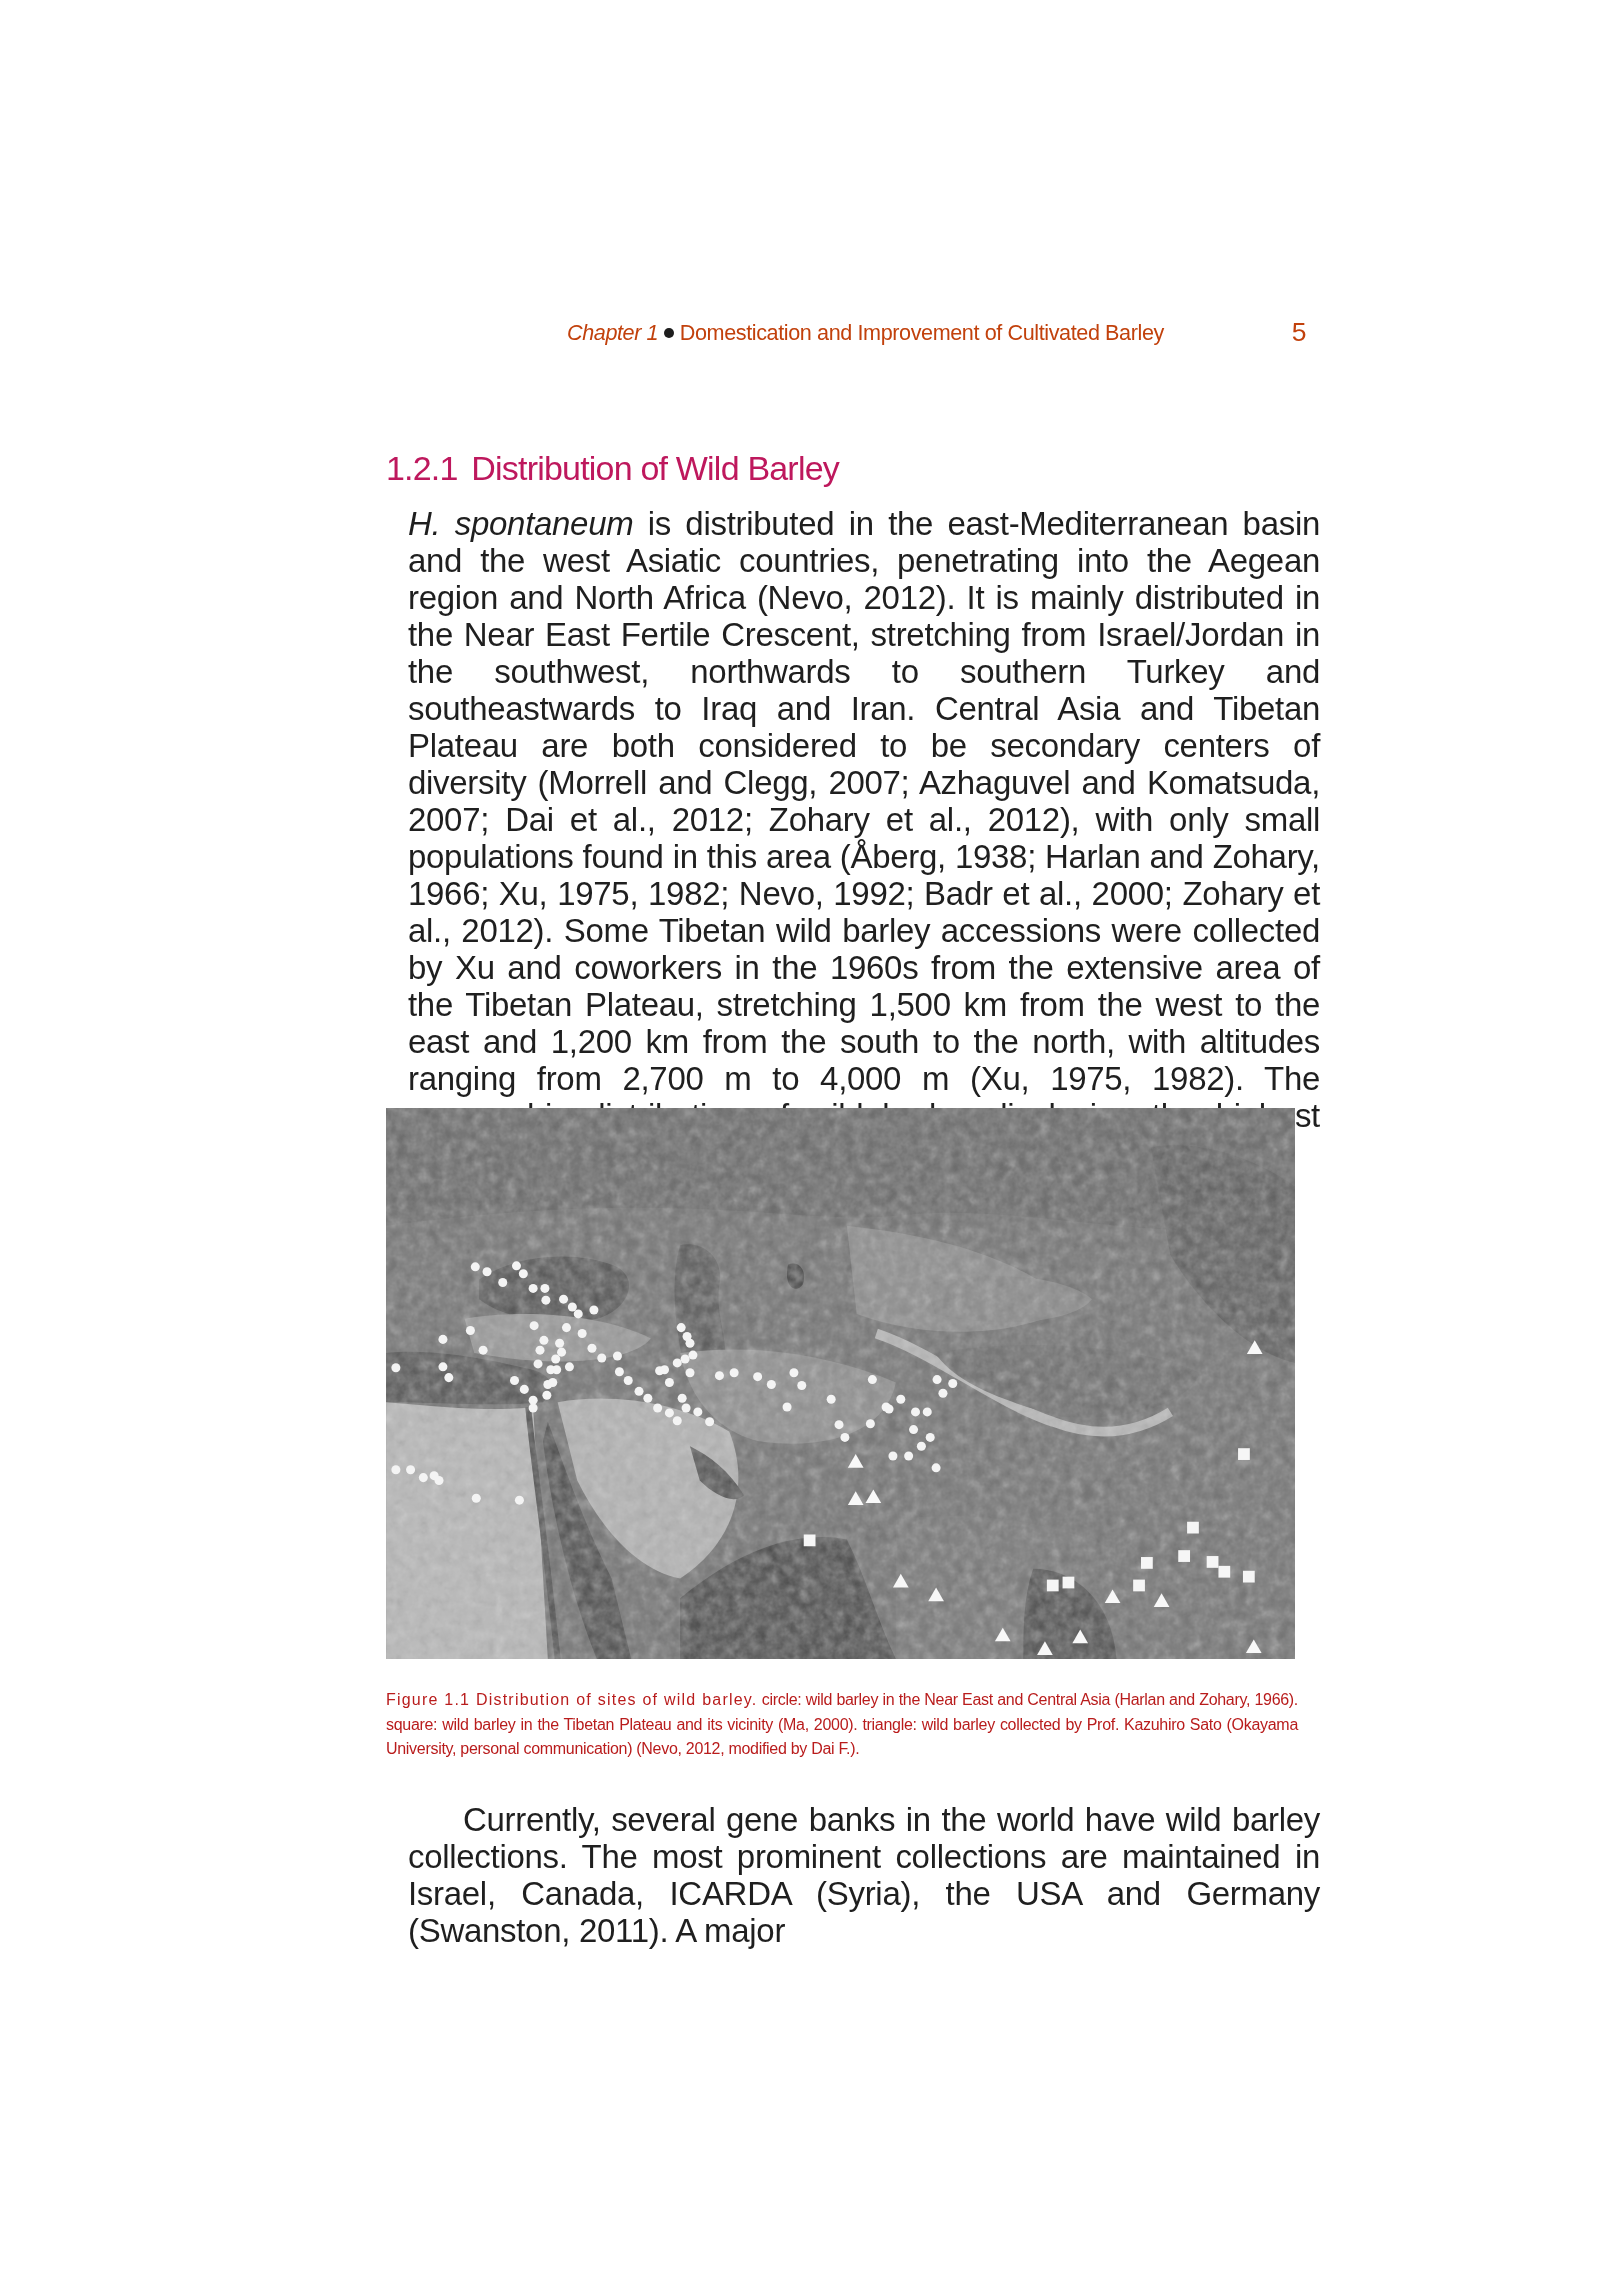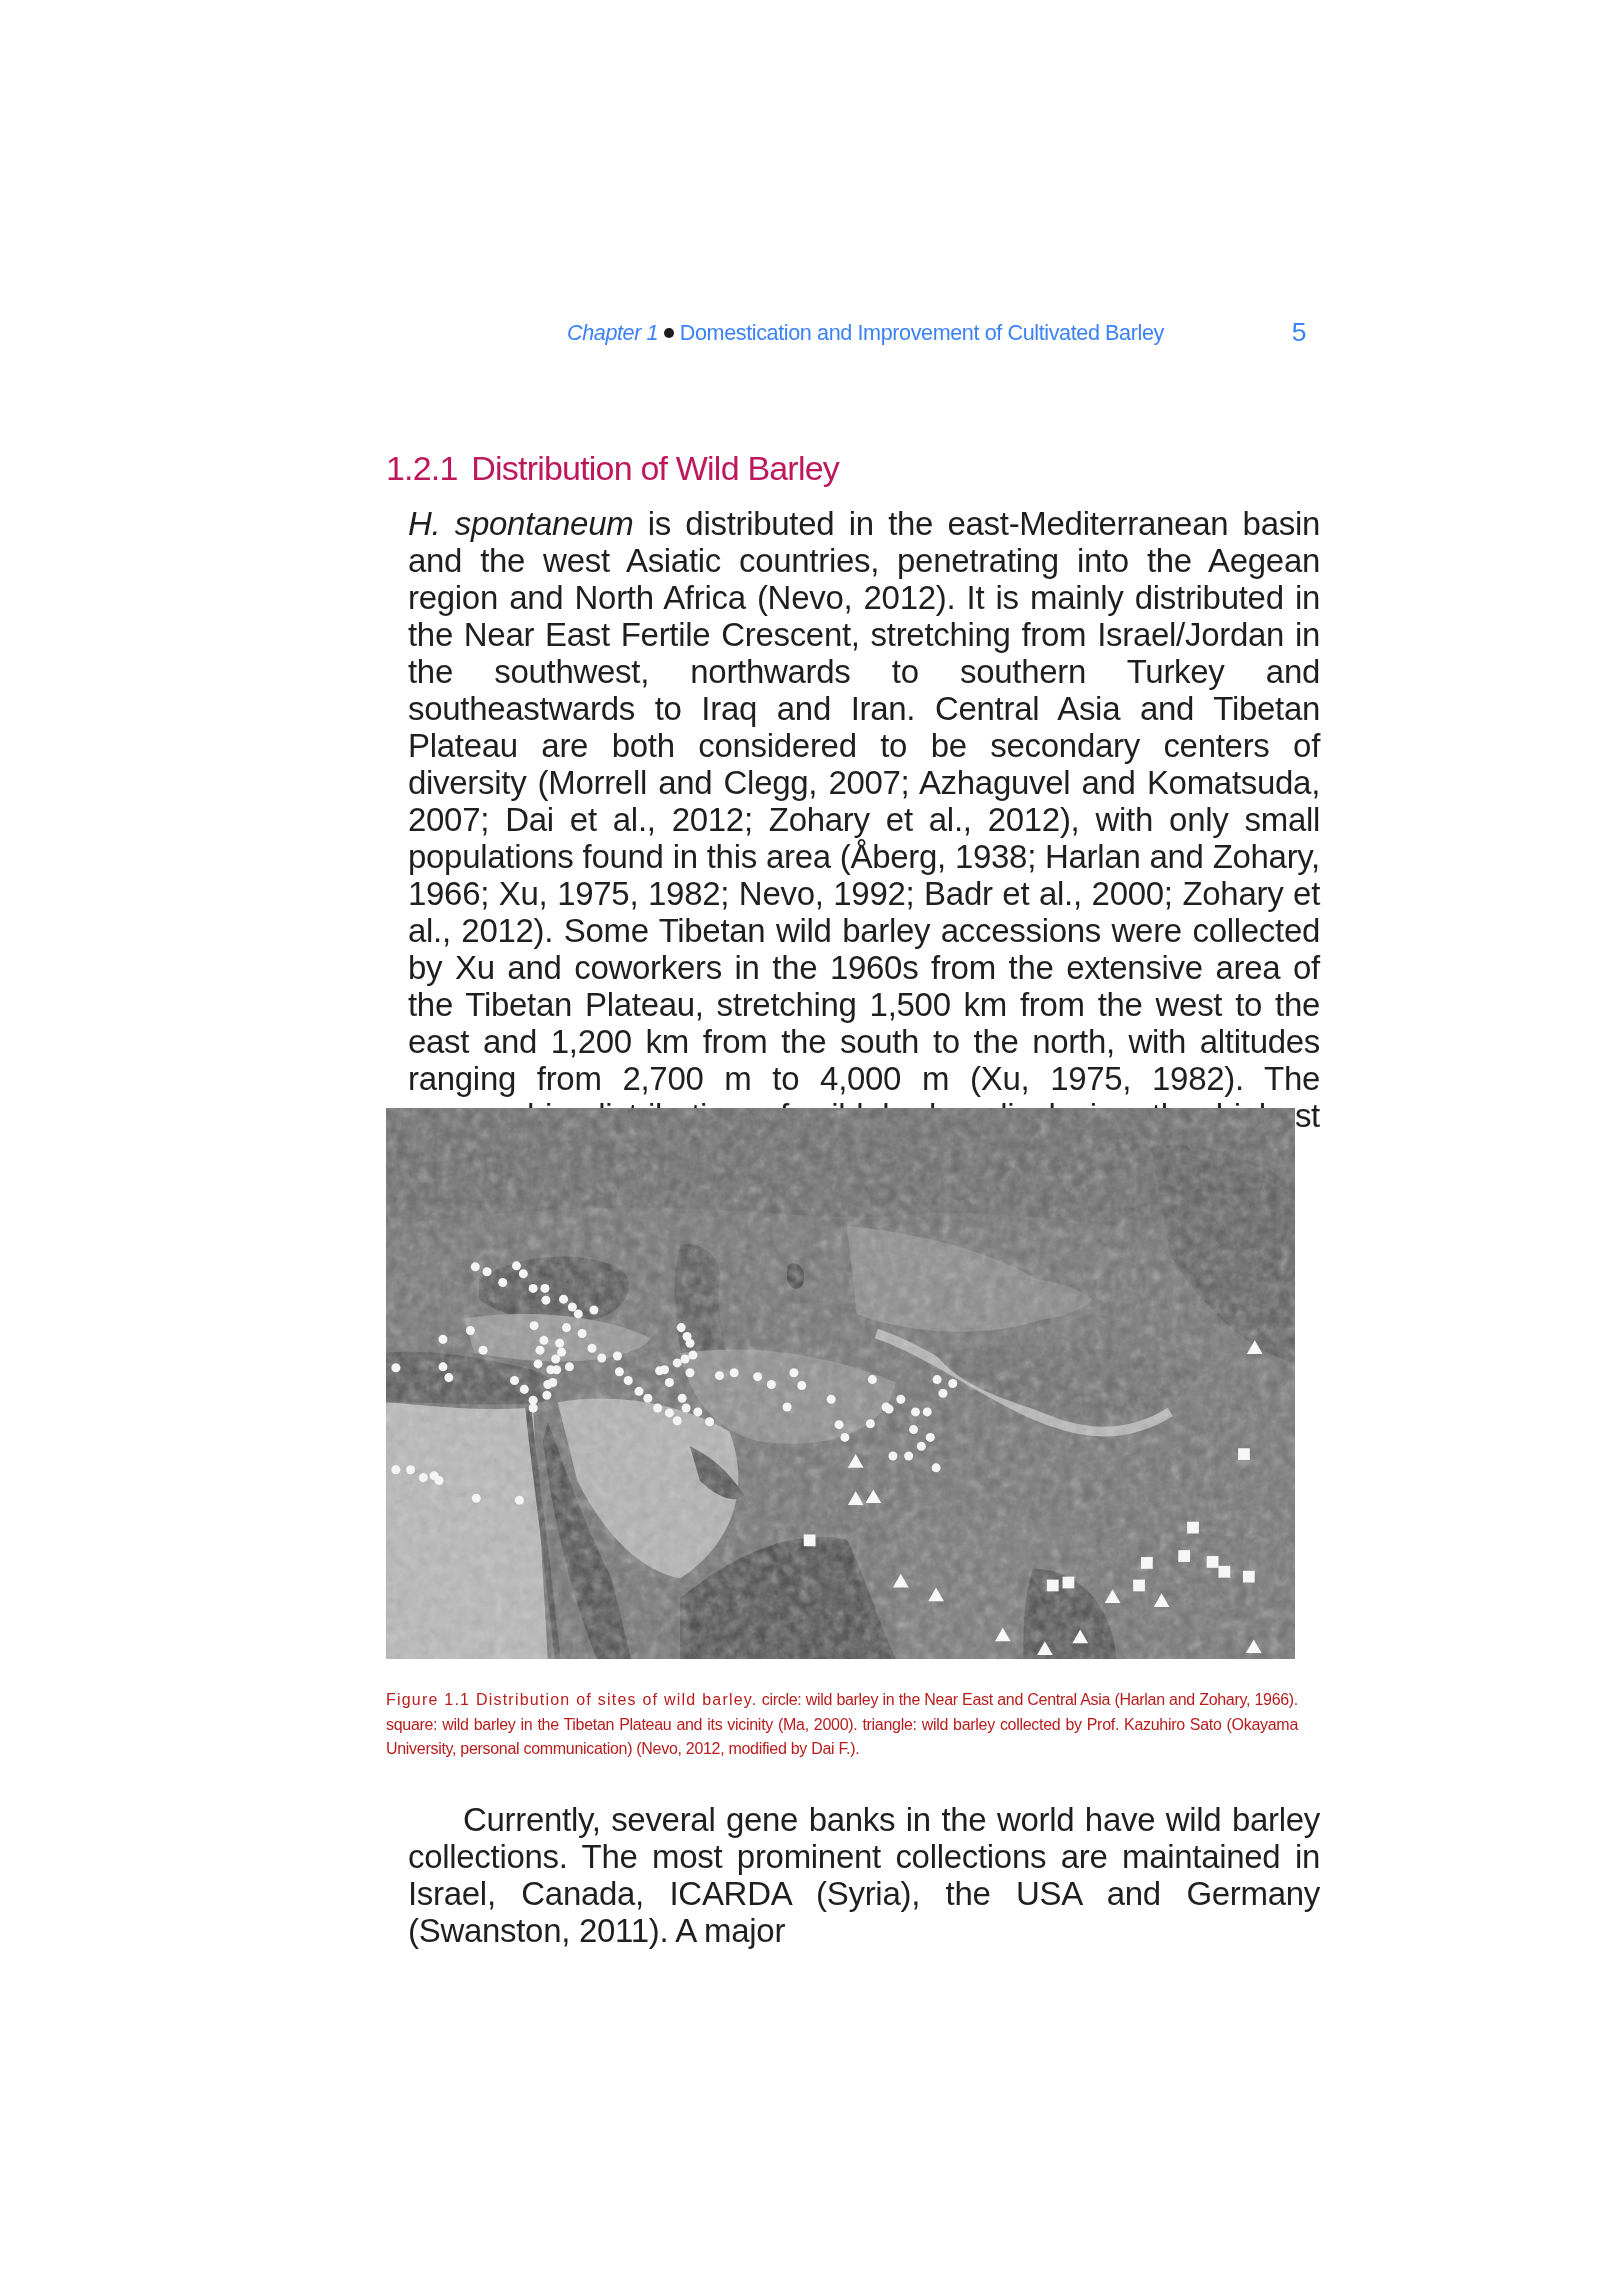--- a/index.html
+++ b/index.html
@@ -1,20 +1,20 @@
 <!DOCTYPE html>
 <html><head>
 <meta charset="utf-8">
 <style>
   html, body { margin: 0; padding: 0; background: #ffffff; }
   body { width: 1620px; height: 2292px; position: relative; overflow: hidden;
          font-family: "Liberation Sans", sans-serif; color: #1e1e1e; }
 
   .running-head { position: absolute; left: 567px; top: 320px; width: 745px;
-                  font-size: 21.6px; letter-spacing: -0.4px; color: #3b82f6; white-space: nowrap; }
+                  font-size: 21.6px; letter-spacing: -0.4px; color: #c2410c; white-space: nowrap; }
   .running-head .chap { font-style: italic; }
   .running-head .bullet { display: inline-block; width: 9.8px; height: 9.8px; border-radius: 50%;
                           background: #1e1e1e; margin: 0 5.9px 2px 5.9px; vertical-align: middle; }
   .running-head .pagenum { position: absolute; right: 5.9px; top: -2.9px; font-size: 26.5px; }
 
   .section-title { position: absolute; left: 386px; top: 449px; font-size: 34px;
                    letter-spacing: -0.8px; color: #be185d; margin: 0; font-weight: normal; }
   .section-title .num { margin-right: 13.7px; }
 
   .para { position: absolute; left: 408px; width: 912px; font-size: 33px; line-height: 37px;

